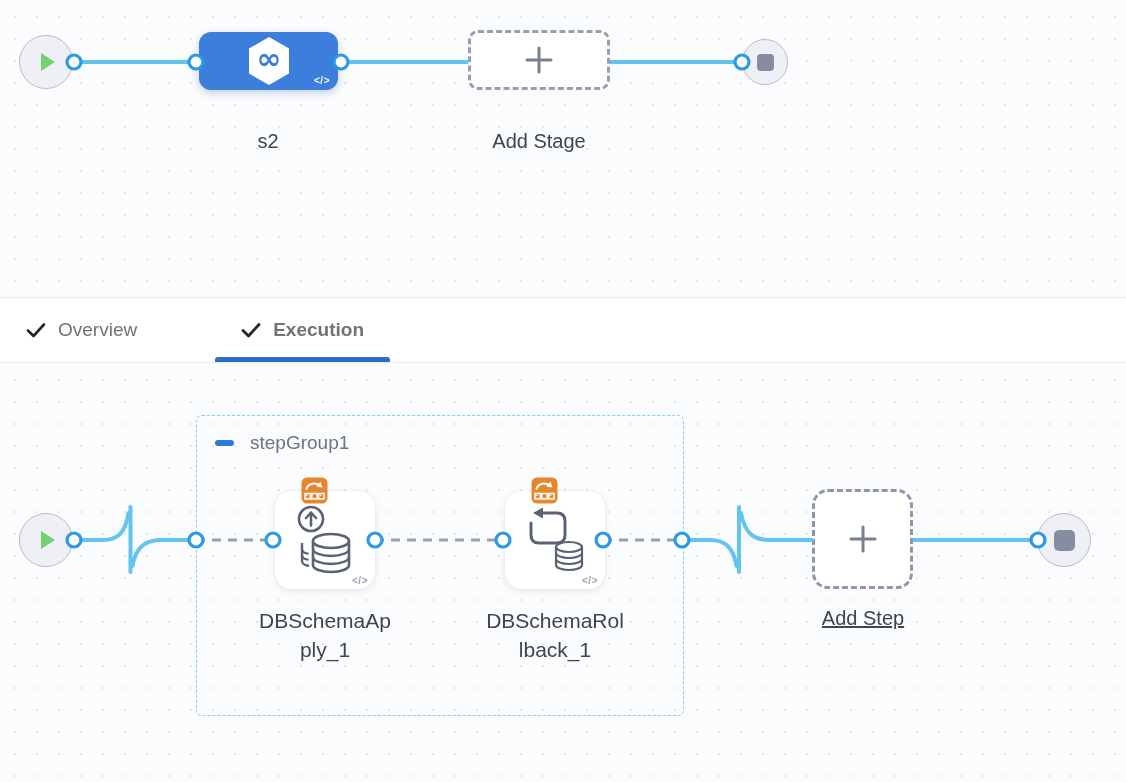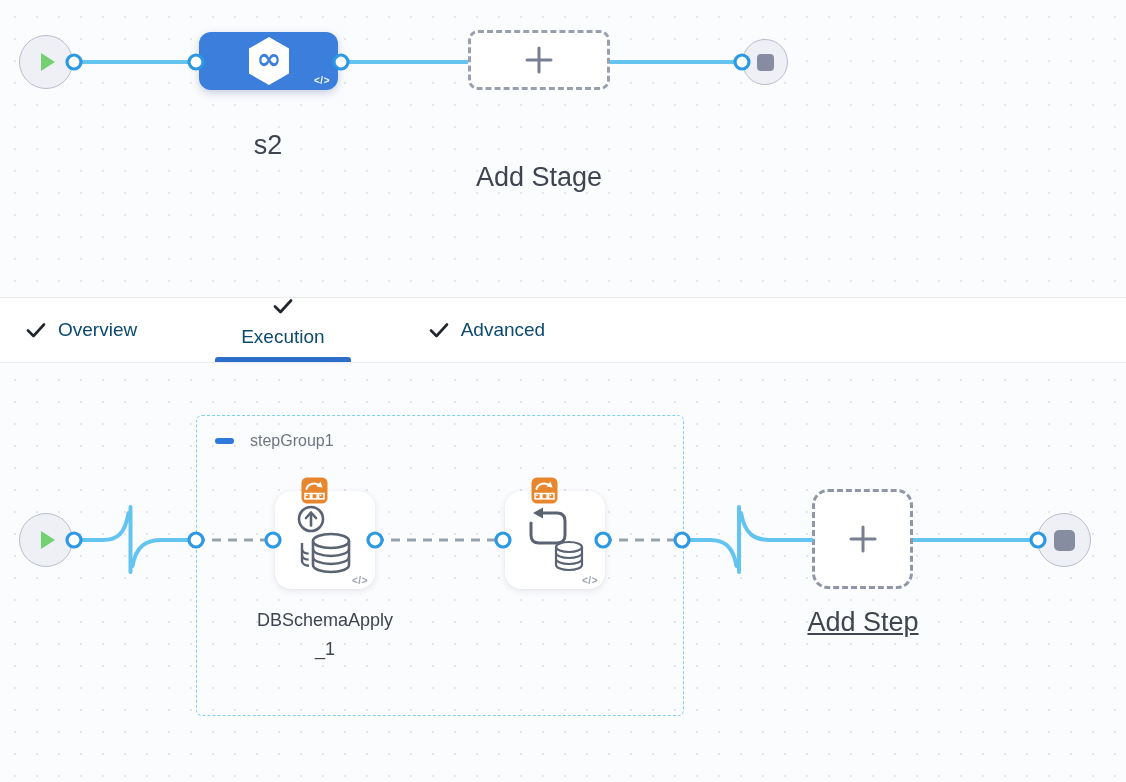--- a/index.html
+++ b/index.html
@@ -54,54 +54,54 @@
     display:flex; align-items:center; justify-content:center;
   }
   .add-stage-box { left:468px; top:30px; width:142px; height:60px;
     border:3px dashed #98a0b0; border-radius:10px; }
   .add-step-box { left:812px; top:126px; width:101px; height:100px;
     border:3px dashed #8e96a7; border-radius:16px; }
 
   
   .node-label {
     position:absolute; transform:translateX(-50%);
-    color:#3e4450; font-size:27px; text-align:left; z-index:3; white-space:nowrap;
+    color:#3e4450; font-size:20px; text-align:left; z-index:3; white-space:nowrap;
   }
   .step-label {
     position:absolute; transform:translateX(-50%); width:140px;
-    color:#3e4450; font-size:18px; line-height:29px; text-align:center;
+    color:#3e4450; font-size:21px; line-height:29px; text-align:center;
     word-break:break-all; z-index:3;
   }
 
   
   .tabbar {
     position:relative; width:1126px; height:66px; background:#ffffff;
     border-top:1px solid #e8eaee; border-bottom:1px solid #e9ebee;
     display:flex; align-items:stretch; gap:52px; z-index:4;
   }
   .tab {
     position:relative; display:flex; align-items:center; gap:12px;
-    padding:0 26px; cursor:pointer; color:#0c4a6e; font-size:19px;
+    padding:0 26px; cursor:pointer; color:#737373; font-size:19px;
   }
   .tab .check-icon { flex:0 0 auto; display:flex; }
-  .tab.active { font-weight:normal;flex-direction:column; }
+  .tab.active { font-weight:bold; }
   .tab .underline { display:none; }
   .tab.active .underline {
     display:block; position:absolute; left:0; right:0; bottom:0;
     height:5px; background:#2e6ecb; border-radius:3px 3px 0 0;
   }
 
   
   .step-group {
     position:absolute; left:196px; top:52px; width:488px; height:301px;
     border:1.5px dashed #7fd0ed; border-radius:6px; z-index:1;
   }
   .sg-header { position:absolute; left:18px; top:16px; display:flex; align-items:center; gap:16px; }
   .collapse-btn { width:19px; height:6px; border-radius:3px; background:#2f79da; cursor:pointer; }
-  .sg-title { color:#6e7480; font-size:16px; }
+  .sg-title { color:#6e7480; font-size:19px; }
 
   
   .step-card {
     position:absolute; width:100px; height:98px; background:#ffffff;
     border-radius:16px; z-index:3;
     box-shadow:0 2px 7px rgba(40,41,61,.10), 0 0 1px rgba(40,41,61,.10);
     display:flex; align-items:center; justify-content:center;
   }
   .step-card .code-glyph {
     position:absolute; right:7px; bottom:3px; color:#99a0ad;
@@ -133,21 +133,21 @@
         <line x1="16" y1="4" x2="16" y2="28" stroke="#787f90" stroke-width="3" stroke-linecap="round"></line>
         <line x1="4" y1="16" x2="28" y2="16" stroke="#787f90" stroke-width="3" stroke-linecap="round"></line>
       </svg>
     </div>
 
     <div class="terminal small" style="left:742px; top:39px;">
       <div class="stop-sq"></div>
     </div>
 
     <div class="node-label" style="left:268px; top:130px;">s2</div>
-    <div class="node-label" style="left:539px; top:130px;margin-top:32px;">Add Stage</div>
+    <div class="node-label" style="left:539px; top:130px;">Add Stage</div>
 
     <svg class="svg-overlay" width="1126" height="297">
       <path d="M74 62 H196" stroke="#63c4f0" stroke-width="4" fill="none"></path>
       <path d="M341 62 H468" stroke="#63c4f0" stroke-width="4" fill="none"></path>
       <path d="M610 62 H742" stroke="#63c4f0" stroke-width="4" fill="none"></path>
       <circle cx="74" cy="62" r="7" fill="#ffffff" stroke="#2b99e3" stroke-width="3.2"></circle>
       <circle cx="196" cy="62" r="7" fill="#ffffff" stroke="#2b99e3" stroke-width="3.2"></circle>
       <circle cx="341" cy="62" r="7" fill="#ffffff" stroke="#2b99e3" stroke-width="3.2"></circle>
       <circle cx="742" cy="62" r="7" fill="#ffffff" stroke="#2b99e3" stroke-width="3.2"></circle>
     </svg>
@@ -160,27 +160,20 @@
         </svg>
       <span>Overview</span>
 
     </div>
     <div class="tab active">
       <svg class="check-icon" width="20" height="16" viewBox="0 0 20 16">
           <polyline points="2,8.5 7.5,14 18,2.5" fill="none" stroke="#22272e" stroke-width="2.8" stroke-linecap="round" stroke-linejoin="round"></polyline>
         </svg>
       <span>Execution</span>
       <div class="underline"></div>
-    </div>
-    <div class="tab">
-      <svg class="check-icon" width="20" height="16" viewBox="0 0 20 16">
-          <polyline points="2,8.5 7.5,14 18,2.5" fill="none" stroke="#22272e" stroke-width="2.6" stroke-linecap="round" stroke-linejoin="round"></polyline>
-        </svg>
-      <span>Advanced</span>
-
     </div>
   </div>
 
   <div class="canvas canvas-bottom">
 
     <div class="step-group">
       <div class="sg-header">
         <div class="collapse-btn"></div>
         <div class="sg-title">stepGroup1</div>
       </div>
@@ -240,20 +233,21 @@
         <line x1="16" y1="4" x2="16" y2="28" stroke="#787f90" stroke-width="3" stroke-linecap="round"></line>
         <line x1="4" y1="16" x2="28" y2="16" stroke="#787f90" stroke-width="3" stroke-linecap="round"></line>
       </svg>
     </div>
 
     <div class="terminal" style="left:1037px; top:150px;">
       <div class="stop-sq big"></div>
     </div>
 
     <div class="step-label" style="left:325px; top:243px;">DBSchemaApply_1</div>
+    <div class="step-label" style="left:555px; top:243px;">DBSchemaRollback_1</div>
     <div class="node-label" style="left:863px; top:244px;text-decoration:underline;">Add Step</div>
 
     <svg class="svg-overlay" width="1126" height="419">
 
       <path d="M74 177 H103 C117 177 125 171 128.5 150" fill="none" stroke="#63c4f0" stroke-width="4" stroke-linecap="round"></path>
       <path d="M130.5 144 V209" fill="none" stroke="#63c4f0" stroke-width="4" stroke-linecap="round"></path>
       <path d="M132.5 203 C136 183 146 177 162 177 H196" fill="none" stroke="#63c4f0" stroke-width="4" stroke-linecap="round"></path>
 
       <path d="M196 177 H273" fill="none" stroke="#99a0ae" stroke-width="3.2" stroke-dasharray="9 7"></path>
       <path d="M375 177 H503" fill="none" stroke="#99a0ae" stroke-width="3.2" stroke-dasharray="9 7"></path>

